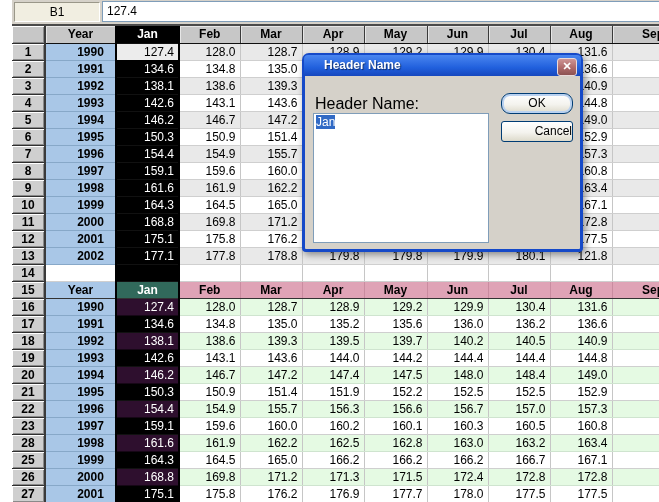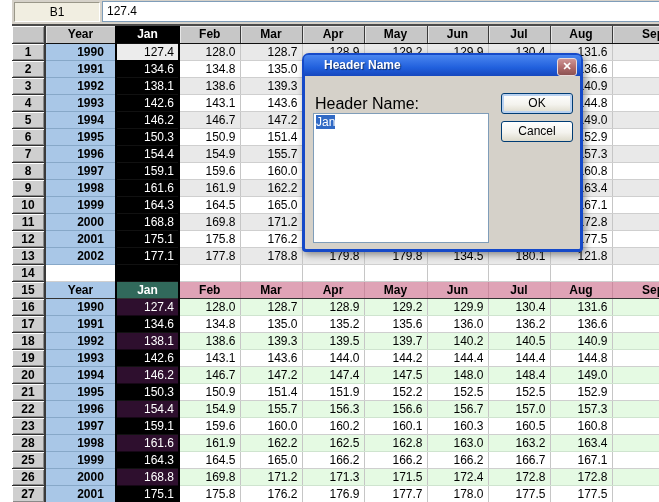--- a/index.html
+++ b/index.html
@@ -58,22 +58,22 @@
     border:1px solid #E9DADA;border-radius:3px;color:#fff;font-size:11px;font-weight:bold;
     text-align:center;line-height:14px;cursor:pointer;}
   #dlg-label{position:absolute;left:10px;top:39px;font-size:16px;color:#000;}
   #dlg-field{position:absolute;left:8px;top:57px;width:176px;height:130px;box-sizing:border-box;
     background:#fff;border:1px solid var(--inpborder);font-size:12px;padding:1px 2px;color:#000;}
   #dlg-field .sel{background:var(--selblue);color:#fff;}
   .xp-btn{position:absolute;left:196px;width:72px;height:21px;box-sizing:border-box;
     background:linear-gradient(180deg,#FFFFFF 0%,#F4F3EE 55%,#DDDACB 100%);
     border:1px solid #003C74;border-radius:3px;font-size:12px;text-align:center;
     line-height:19px;font-family:"Liberation Sans",sans-serif;cursor:pointer;color:#000;}
-  #dlg-ok{top:37px;box-shadow:inset 0 0 0 2px #B9D1F0;}
-  #dlg-cancel{top:65px;}
+  #dlg-ok{top:37px;box-shadow:inset 0 0 0 2px #B9D1F0;border-radius:9px;}
+  #dlg-cancel{top:65px;text-align:right;}
 </style>
 </head>
 <body>
 
 <div id="screen">
 
   <div id="formula-bar">
     <div id="cell-ref">B1</div>
     <div id="formula-input">127.4</div>
   </div>
@@ -264,21 +264,21 @@
             <td class="num uwhite">178.3</td>
           </tr>
           <tr>
             <td class="rownum">13</td>
             <td class="year">2002</td>
             <td class="jan-black num">177.1</td>
             <td class="num ulight">177.8</td>
             <td class="num ulight">178.8</td>
             <td class="num ulight">179.8</td>
             <td class="num ulight">179.8</td>
-            <td class="num ulight">134.5</td>
+            <td class="num ulight">179.9</td>
             <td class="num ulight">180.1</td>
             <td class="num ulight">121.8</td>
             <td class="num ulight">181.0</td>
           </tr>
           <tr>
             <td class="rownum">14</td>
             <td class="uwhite"></td>
             <td class="jan-black"></td>
             <td class="uwhite"></td>
             <td class="uwhite"></td>

